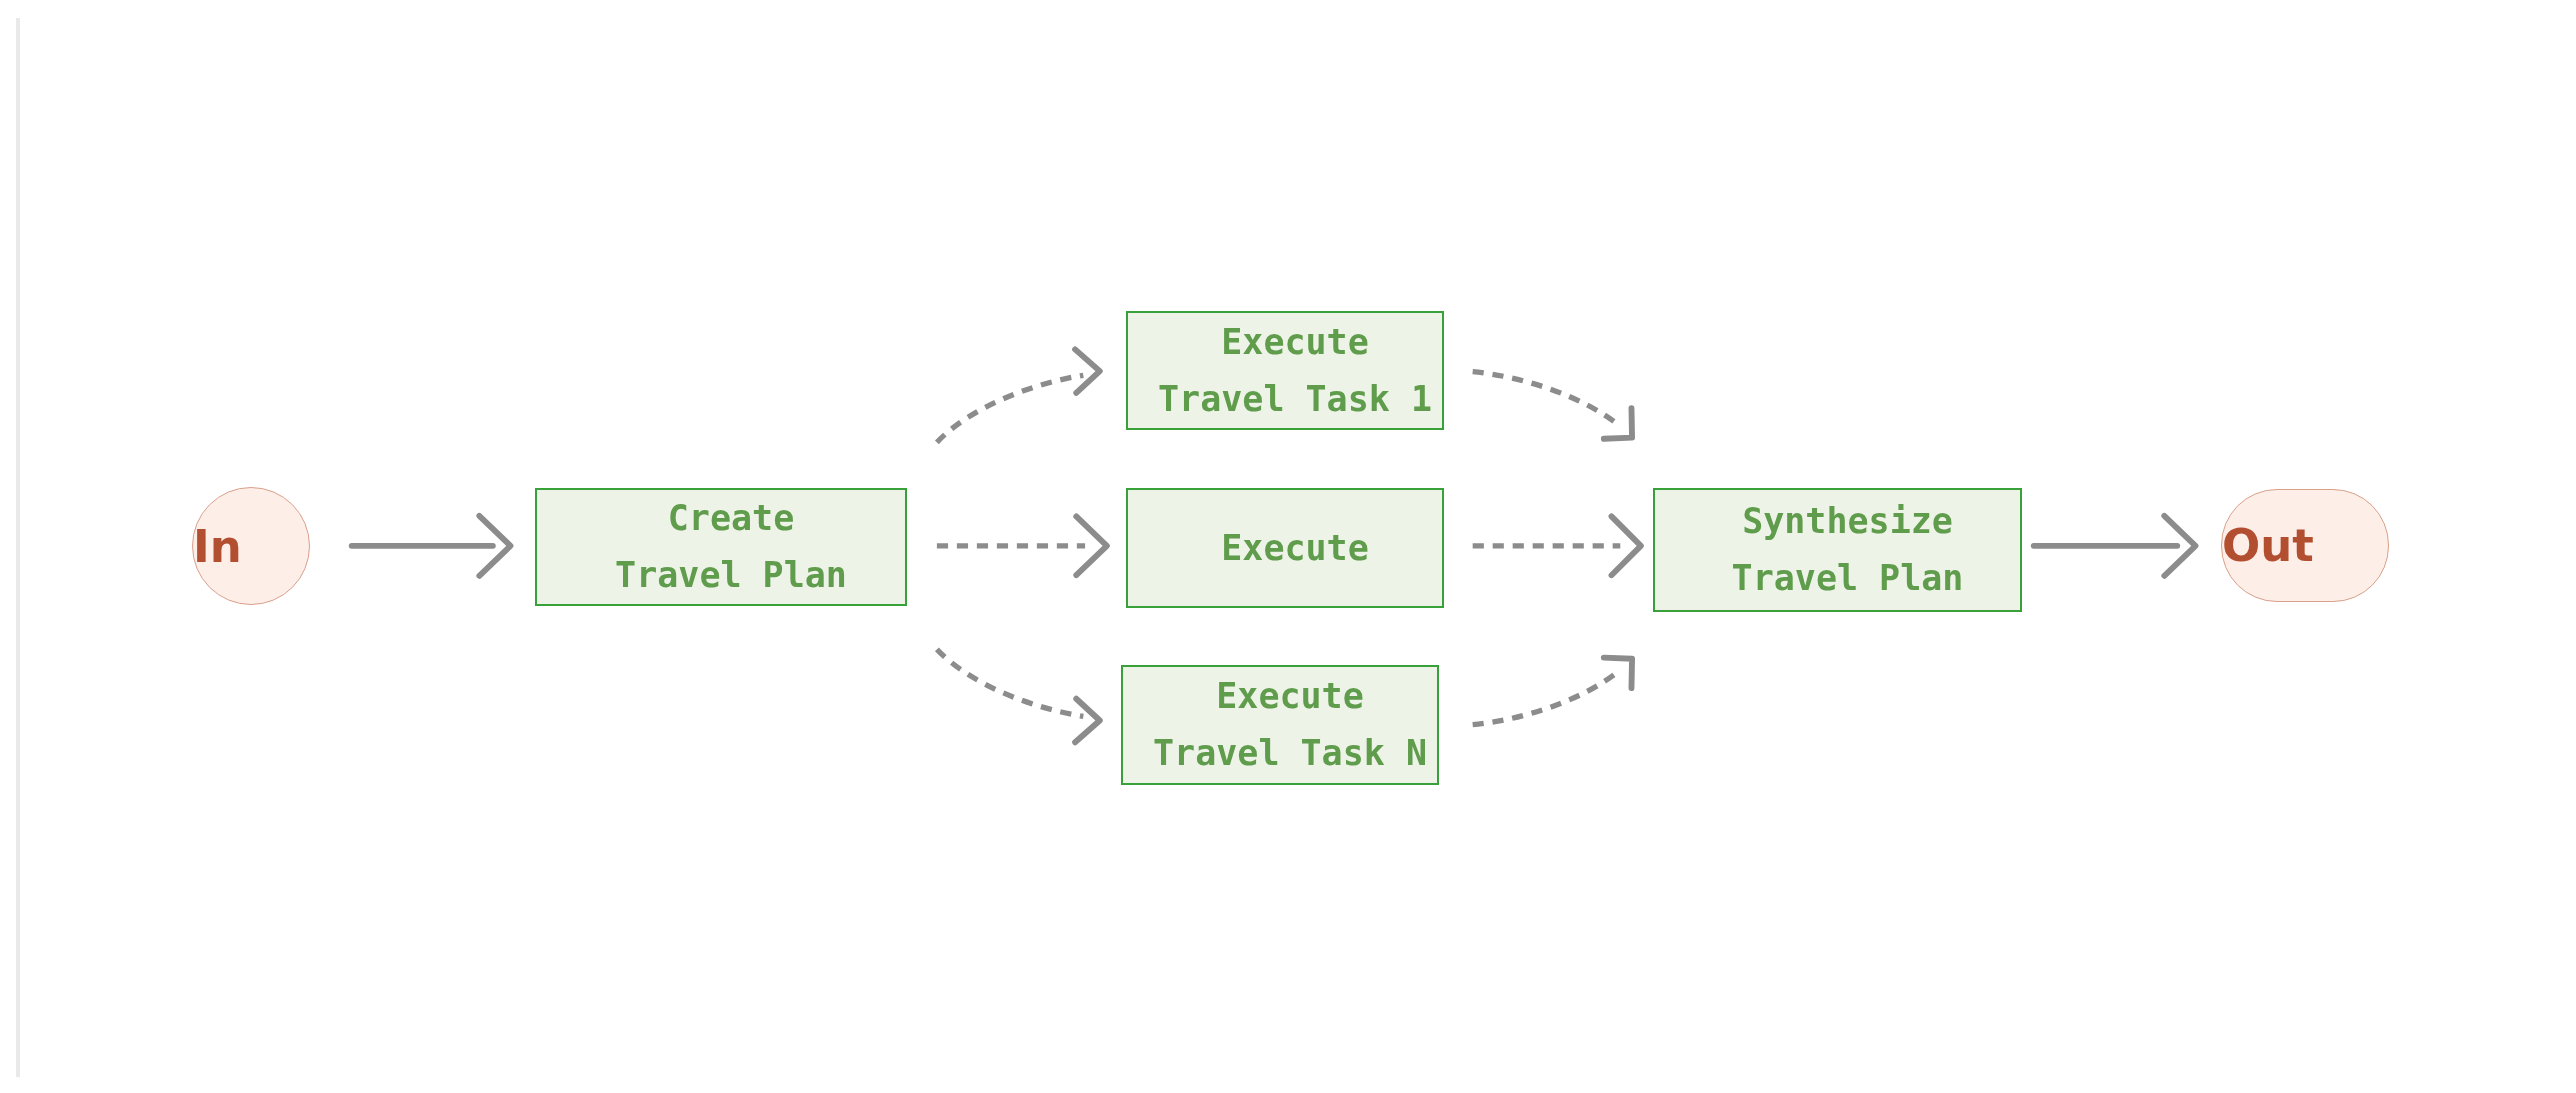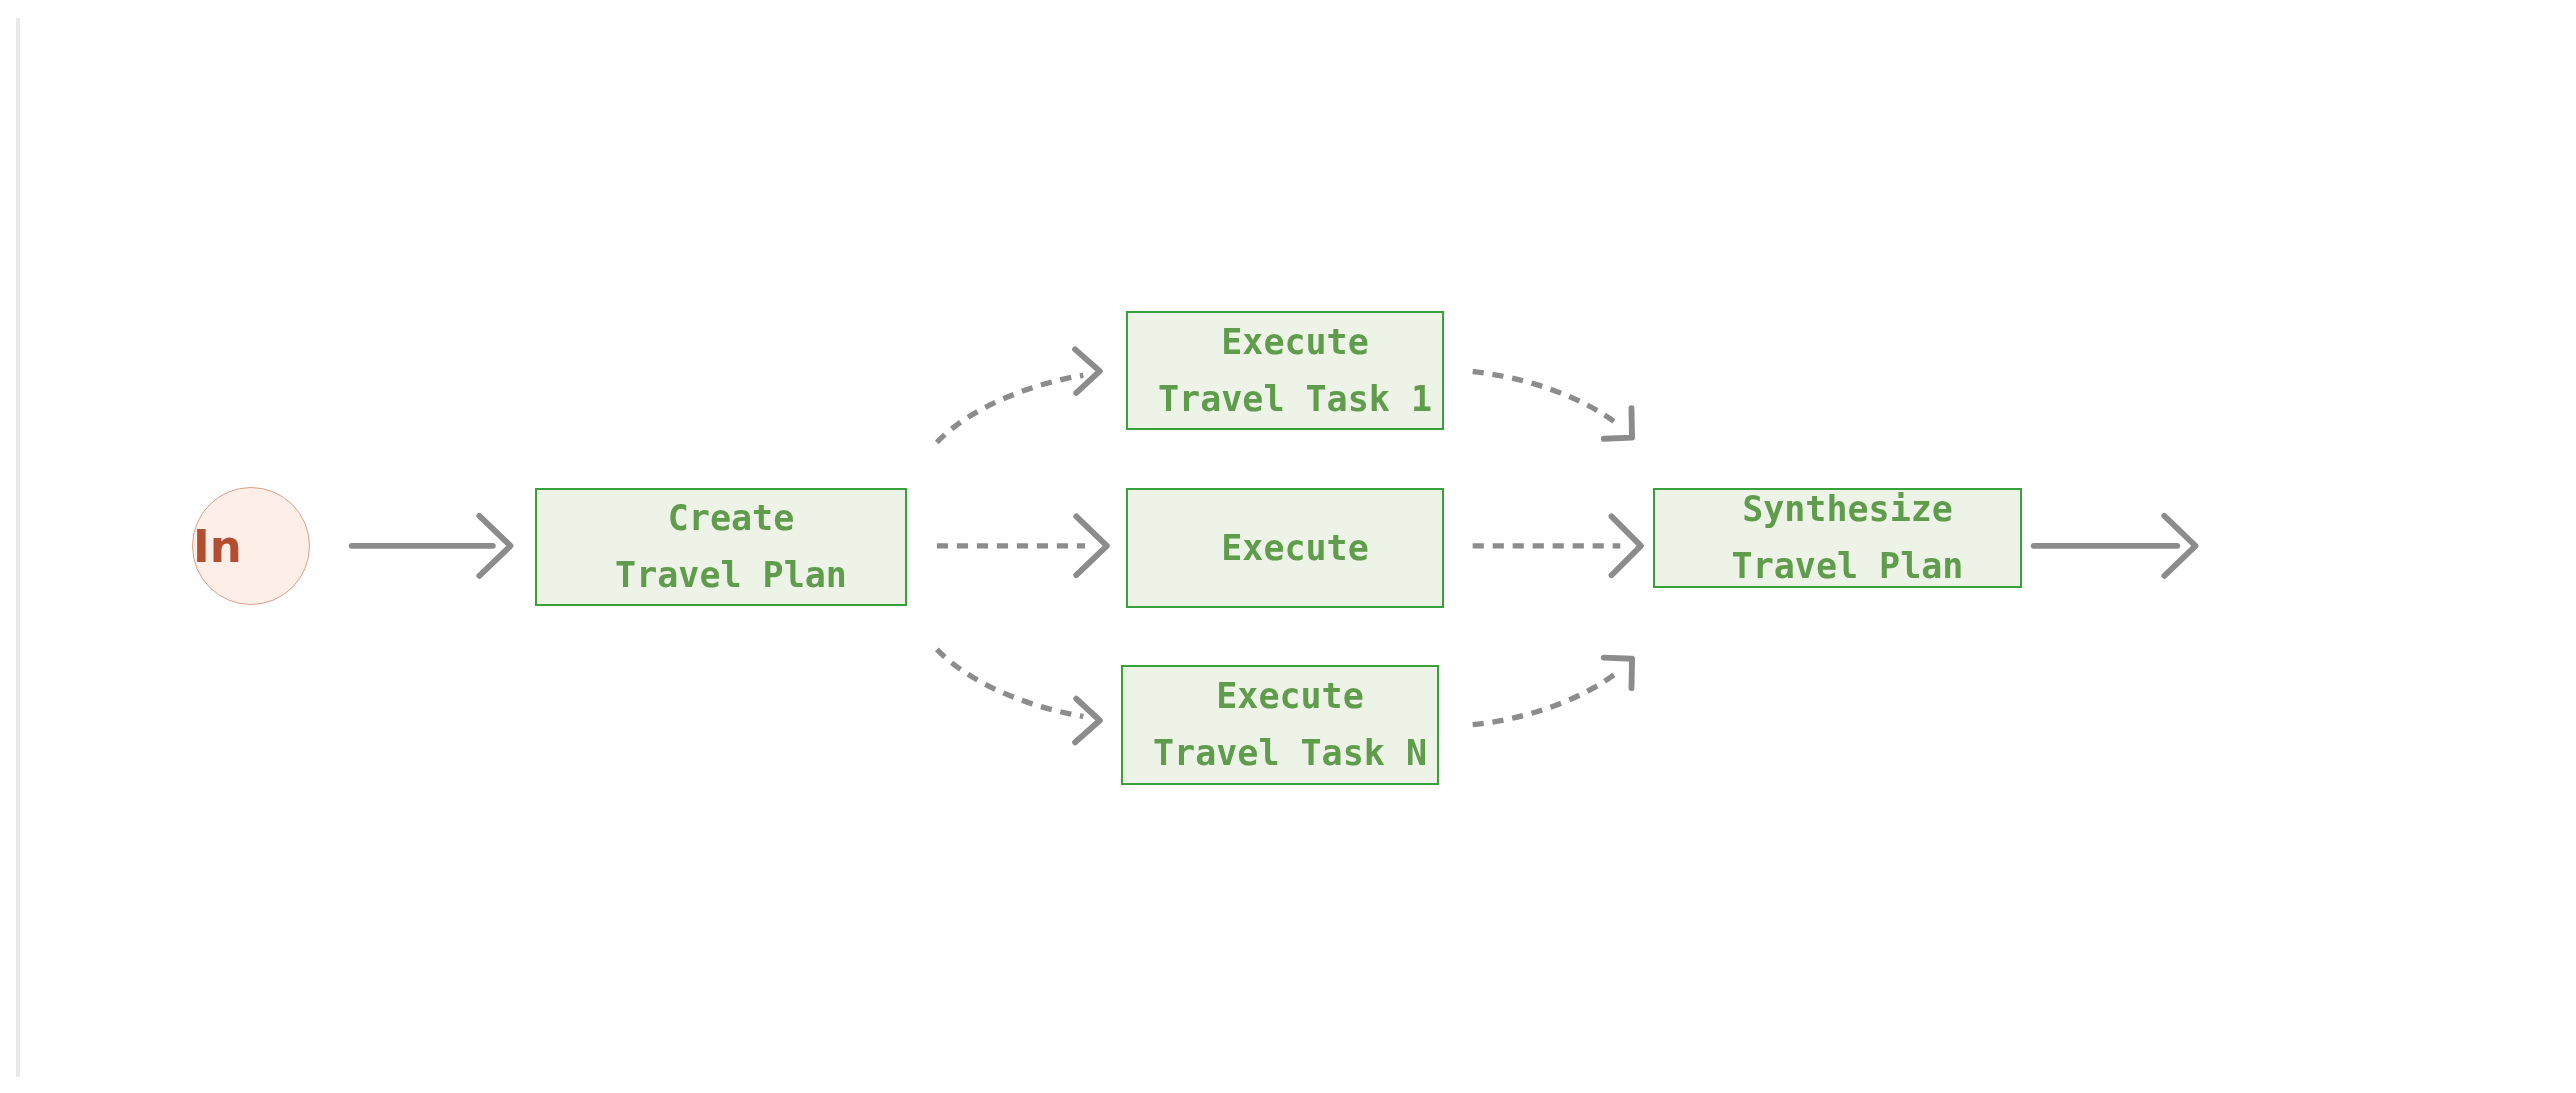--- a/index.html
+++ b/index.html
@@ -73,21 +73,21 @@
     align-items: center;
     justify-content: flex-start;
   }
   .terminal.circle { border-radius: 50%; }
   .terminal.stadium { border-radius: 56px; }
 
   .node-create      { left: 535px;  top: 488px;  width: 372px; height: 118px; }
   .node-task1       { left: 1126px; top: 311px;  width: 318px; height: 119px; }
   .node-task2       { left: 1126px; top: 488px;  width: 318px; height: 120px; }
   .node-taskn      { left: 1121px; top: 665px; width: 318px; height: 120px; }
-  .node-synthesize  { left: 1653px; top: 488px;  width: 369px; height: 100px; }
+  .node-synthesize  { left: 1653px; top: 488px;  width: 369px; height: 124px; }
   .node-in          { left: 192px;  top: 487px;  width: 118px; height: 118px; }
   .node-out         { left: 2221px; top: 489px;  width: 168px; height: 113px; }
 </style>
 </head>
 <body>
 
 <div class="canvas">
 
   <div class="divider"></div>
 
@@ -139,15 +139,18 @@
   <div class="task-box node-taskn">
     <span>Execute</span>
     <span>Travel Task N</span>
   </div>
 
   <div class="task-box node-synthesize">
     <span>Synthesize</span>
     <span>Travel Plan</span>
   </div>
 
+  <div class="terminal stadium node-out">
+    <span>Out</span>
+  </div>
 
 </div>
 
 
 </body></html>

